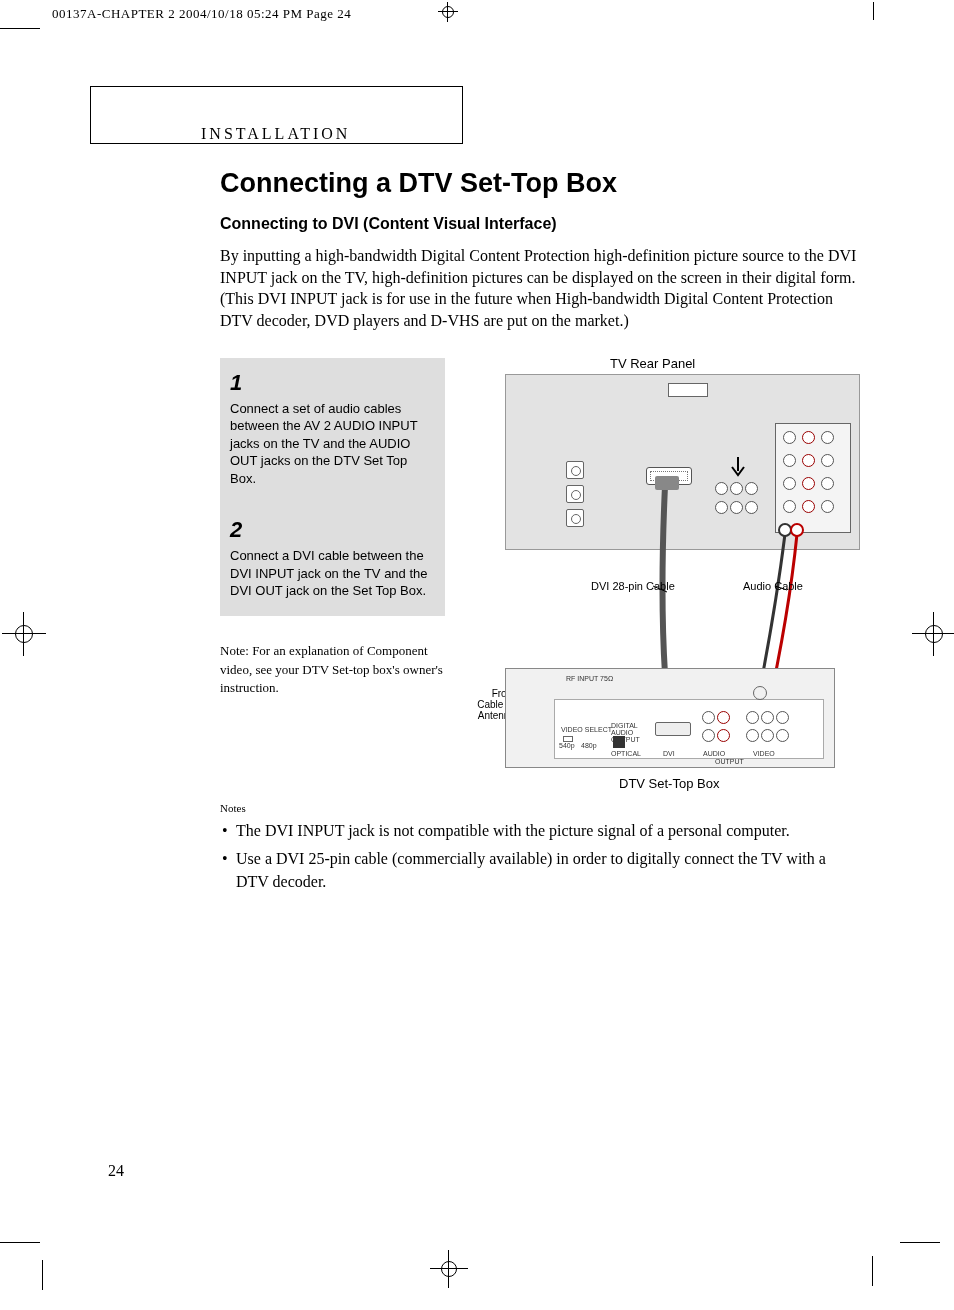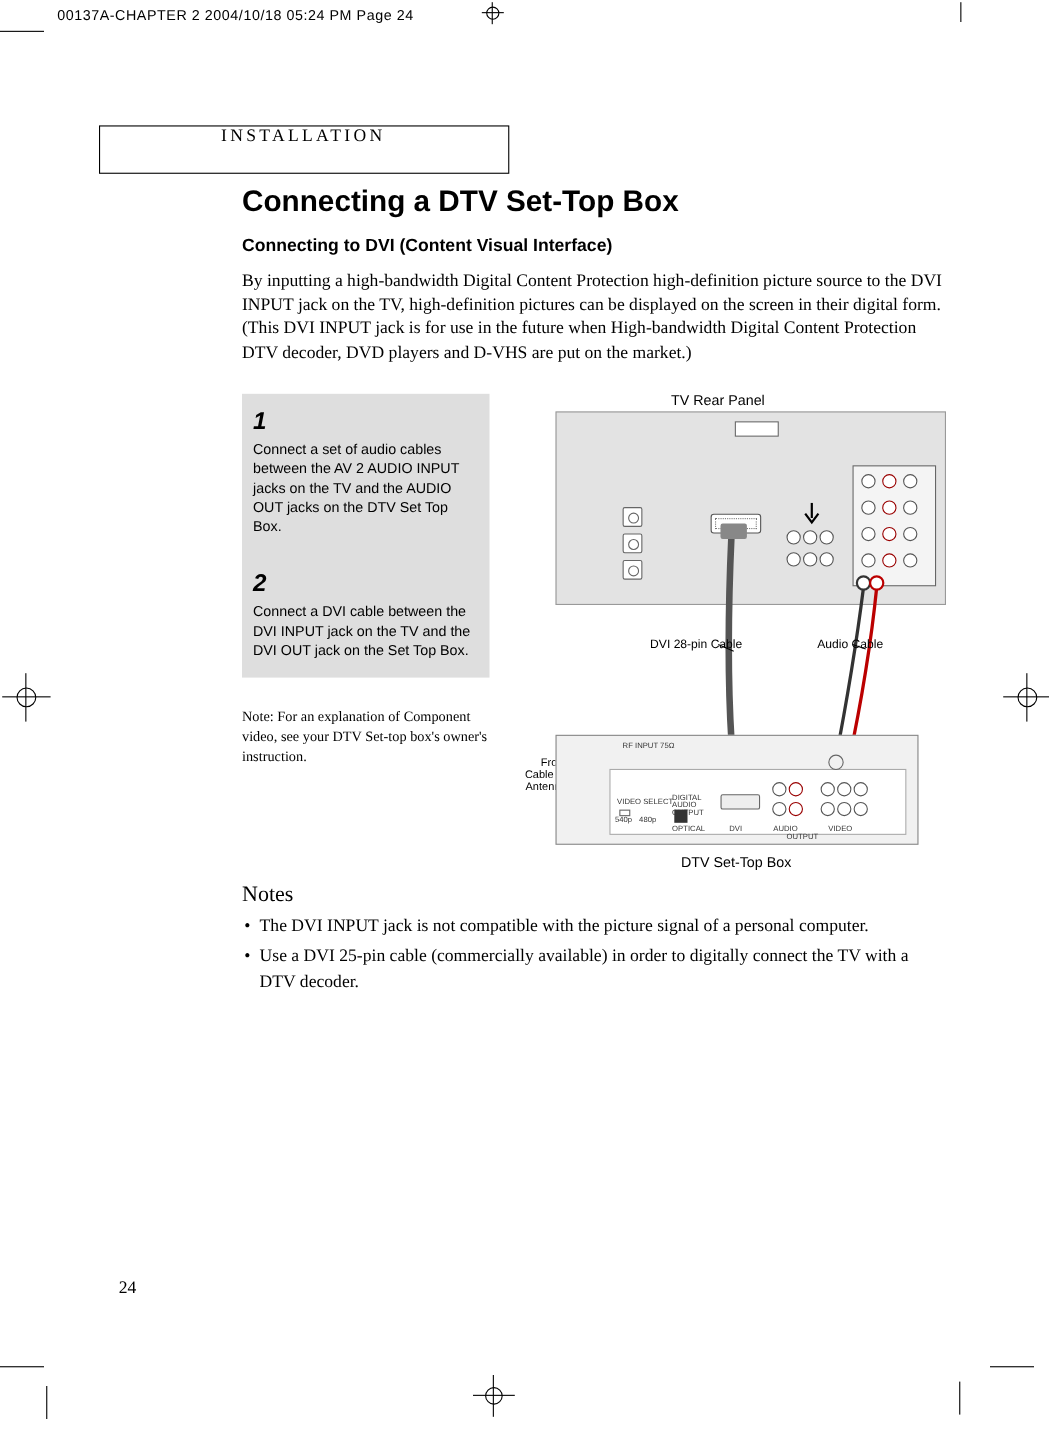--- a/index.html
+++ b/index.html
@@ -8,21 +8,21 @@
       height: 1310px;
       background: #fff;
       font-family: Georgia, 'Times New Roman', serif;
       color: #000;
       position: relative;
     }
     .print-header {
       position: absolute;
       top: 6px;
       left: 52px;
-      font-family: Liberation Sans, sans-serif;
+      font-family: Liberation Serif, serif;
       font-size: 13px;
       letter-spacing: 0.5px;
       text-align: right;
     }
     
     .top-reg {
       position: absolute;
       top: 2px;
       left: 438px;
       width: 20px;
@@ -91,25 +91,24 @@
     .vline-bl { position:absolute; top:1260px; left:42px; width:1px; height:30px; background:#000;}
     .vline-br { position:absolute; top:1256px; left:872px; width:1px; height:30px; background:#000;}
     .hline-br { position:absolute; top:1242px; left:900px; width:40px; height:1px; background:#000;}
 
     
     .section-box {
       position: absolute;
       top: 86px;
       left: 90px;
       width: 373px;
-      height: 44px;
+      height: 58px;
       border: 1.5px solid #000;
       display: flex;
-      align-items: flex-start;
-      margin-top: 28px;
+      align-items: flex-end;
     }
     .section-box .inner {
       margin-left: 110px;
       font-family: Georgia, serif;
       font-variant: small-caps;
       letter-spacing: 3px;
       font-size: 16px;
     }
     .content {
       position: absolute;
@@ -246,21 +245,21 @@
       position:absolute; left:40px; top:16px; width:355px; height:400px; pointer-events:none;
     }
 
     .notes-section {
       position: absolute;
       top: 802px;
       left: 220px;
       width: 640px;
     }
     .notes-heading {
-      font-size: 20px;
+      font-size: 11px;
       margin-bottom: 6px;
     }
     .notes-section ul {
       list-style: none;
       padding: 0;
     }
     .notes-section li {
       font-size: 16px;
       line-height: 1.4;
       padding-left: 16px;

